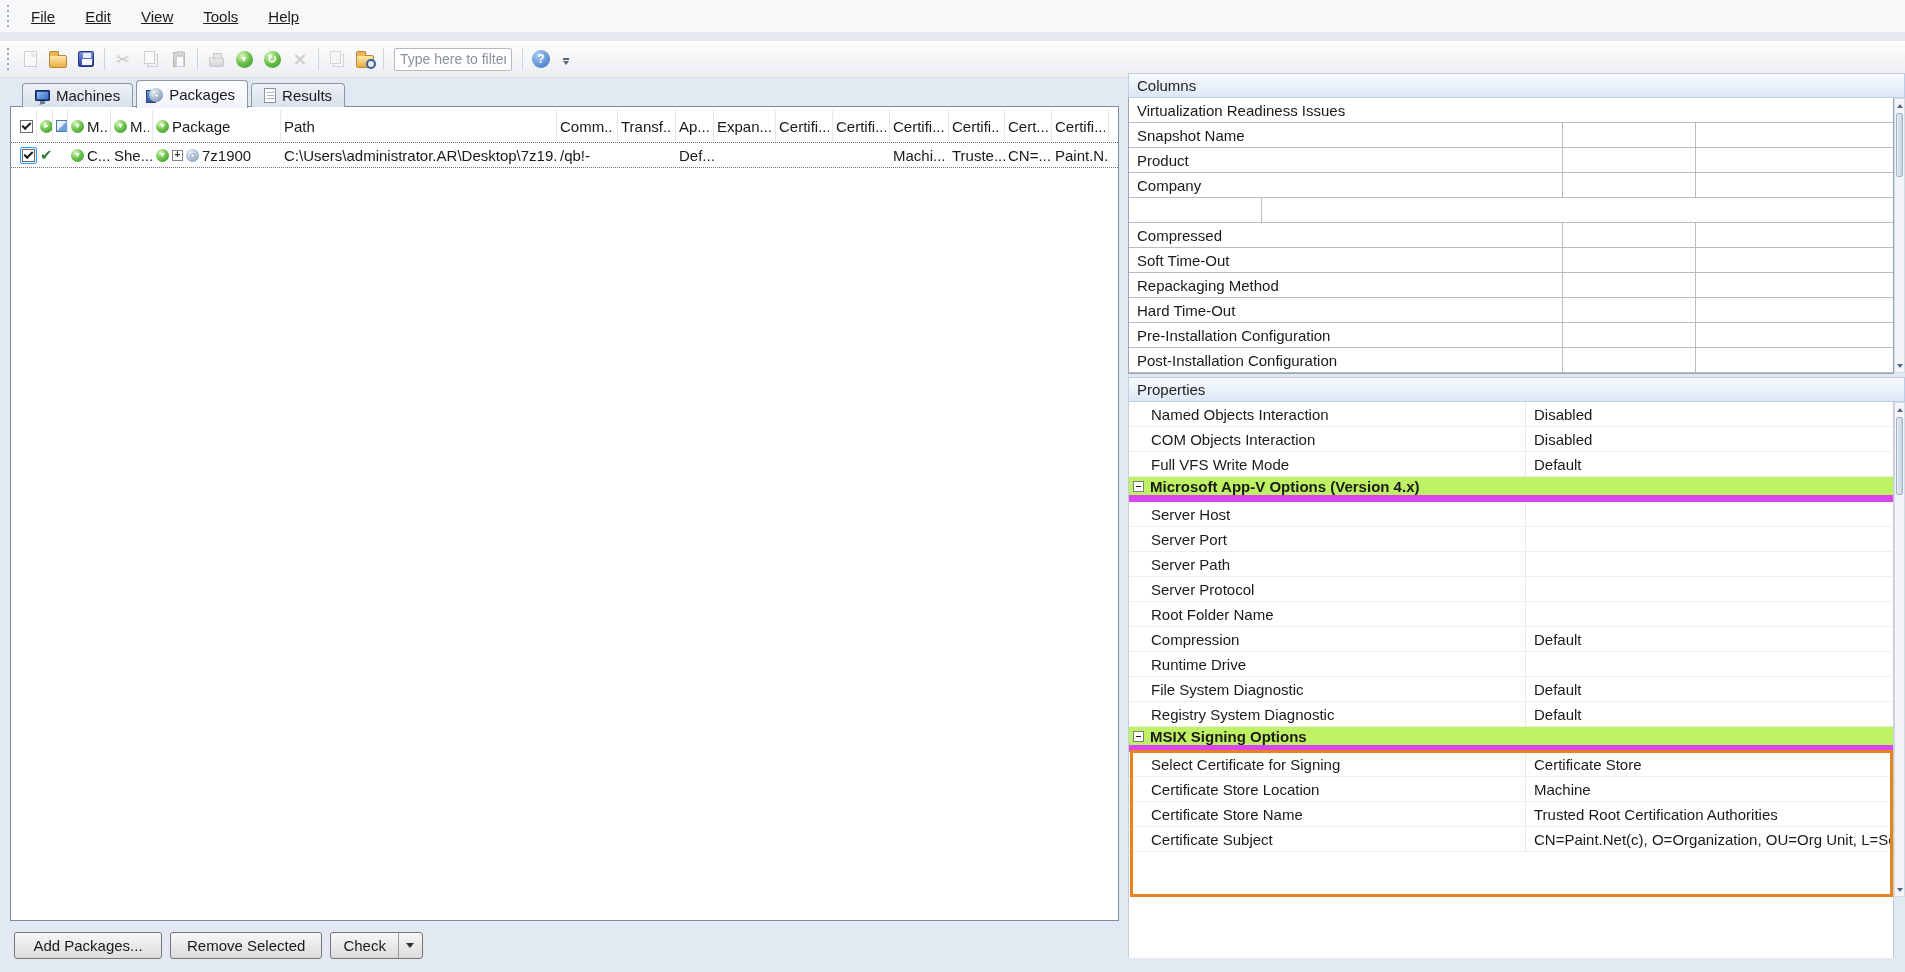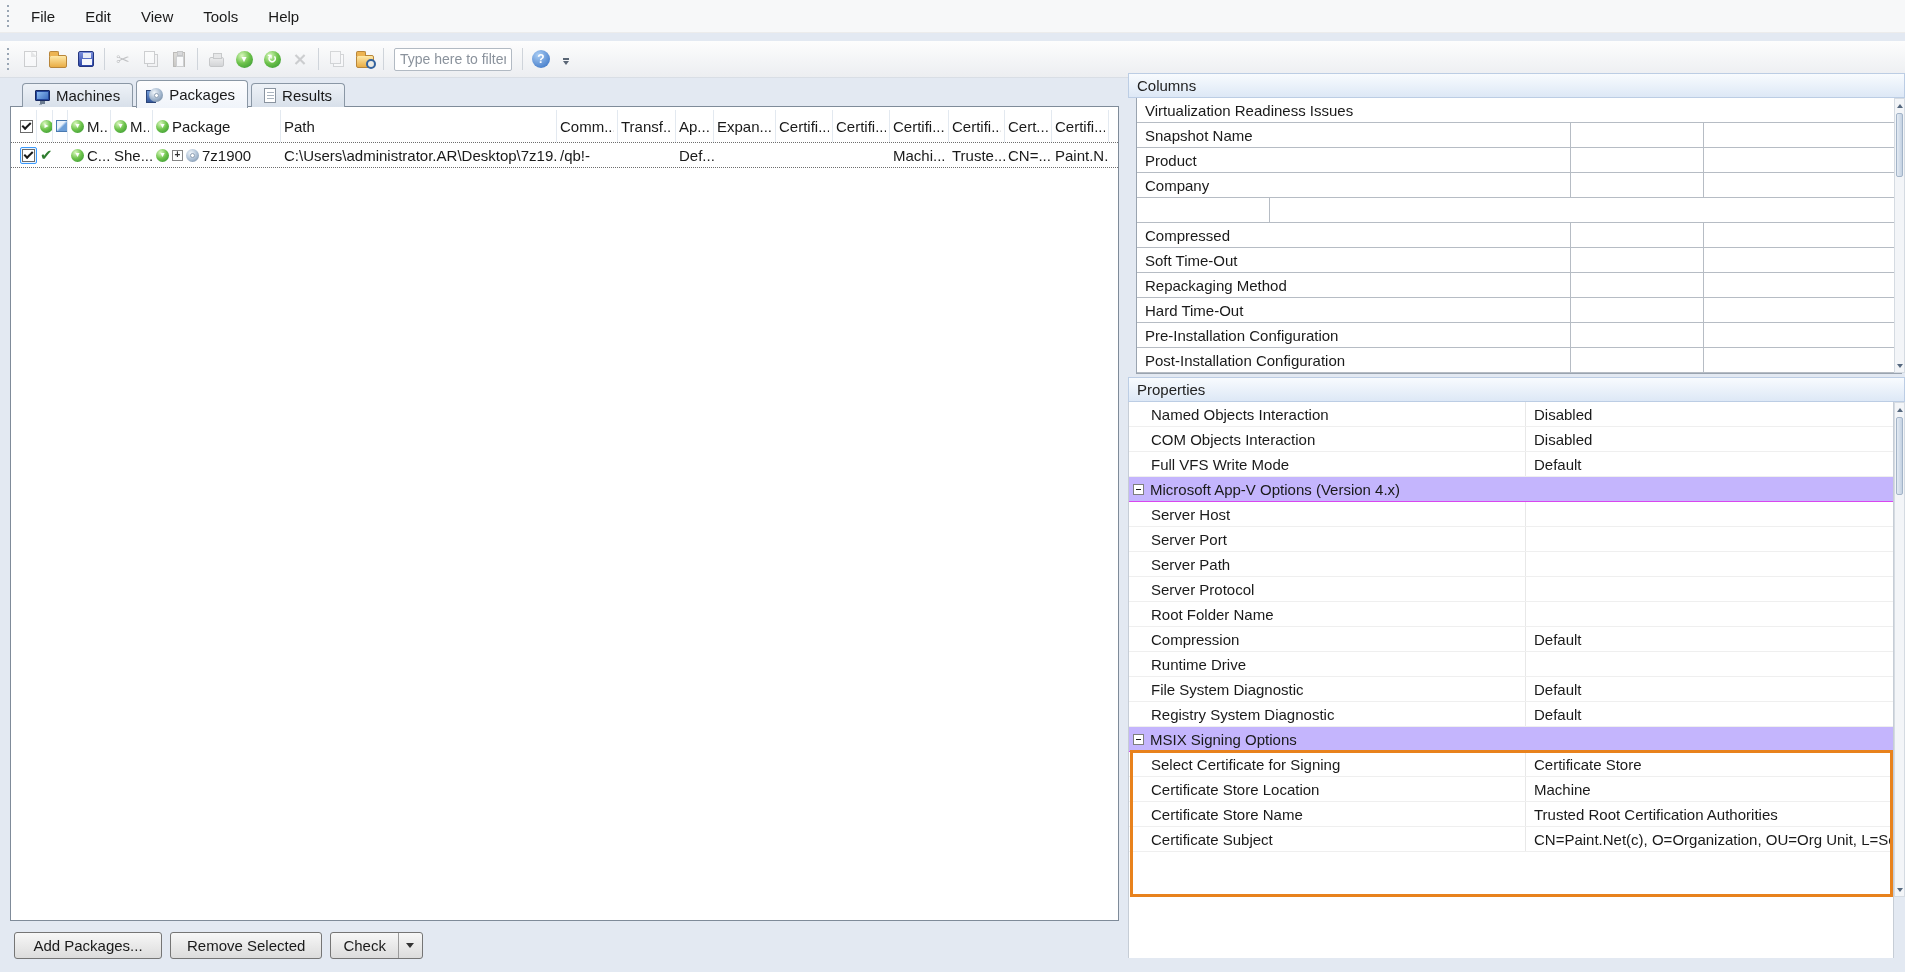--- a/index.html
+++ b/index.html
@@ -3,21 +3,21 @@
 <meta charset="utf-8">
 <style>
   html,body{margin:0;padding:0;background:#cfd6e0;}
   *{box-sizing:border-box;}
   .app{position:relative;width:1905px;height:972px;background:#e3e9f2;font-family:"Liberation Sans",sans-serif;color:#1a1a1a;overflow:hidden;}
 
   
   .menubar{position:absolute;left:0;top:0;width:100%;height:33px;background:#f7f8f9;border-bottom:1px solid #ececec;display:flex;align-items:center;}
   .grip{width:5px;height:22px;margin:0 6px 0 5px;background-image:repeating-linear-gradient(#9aa6b4 0 2px,transparent 2px 5px);background-size:2px 100%;background-repeat:no-repeat;background-position:center;}
   .menu-items{display:flex;align-items:center;height:100%;}
-  .menu-item{padding:0 15px;font-size:15px;line-height:33px;cursor:default;}
+  .menu-item{padding:0 15px;font-size:15px;line-height:33px;cursor:default;text-decoration:underline;}
 
   
   .toolbar{position:absolute;left:0;top:41px;width:100%;height:37px;background:linear-gradient(#fdfdfd,#eceef1);border-bottom:1px solid #d9dee5;display:flex;align-items:center;}
   .tb-icons{display:flex;align-items:center;height:100%;}
   .tb-btn{width:26px;height:26px;display:flex;align-items:center;justify-content:center;border-radius:3px;margin:0 1px;}
   .tb-btn.disabled{opacity:.45;filter:grayscale(.85);}
   .tb-sep{width:1px;height:22px;background:#cfd4da;margin:0 4px;}
   .filter-input{width:118px;height:23px;border:1px solid #b2bac3;border-radius:2px;margin:0 6px;padding:0 5px;font-family:"Liberation Sans",sans-serif;font-size:14px;color:#333;background:#fff;}
   .filter-input::placeholder{color:#8a929c;}
   .tb-overflow{width:14px;height:30px;display:flex;flex-direction:column;align-items:center;justify-content:flex-end;padding-bottom:6px;margin-left:4px;}
@@ -93,33 +93,33 @@
   .btn.split{padding:0;}
   .btn.split .btn-main{padding:0 12px;height:100%;display:flex;align-items:center;}
   .btn.split .btn-arrow{width:24px;height:100%;border-left:1px solid #9a9a9a;display:flex;align-items:center;justify-content:center;}
   .downtri{width:0;height:0;border:4px solid transparent;border-top:5px solid #333;margin-top:4px;}
 
   
   .panel-header{position:absolute;left:1128px;width:777px;height:25px;background:linear-gradient(#f8fbfe,#dde8f6);border:1px solid #bccde4;font-size:15px;line-height:23px;padding-left:8px;color:#222;}
   .col-header{top:73px;}
   .props-header{top:377px;}
 
-  .columns-grid{position:absolute;left:1128px;top:98px;width:766px;background:#fff;border-left:1px solid #9aa4b0;border-right:1px solid #9aa4b0;border-bottom:1px solid #9aa4b0;margin-left:8px;}
+  .columns-grid{position:absolute;left:1128px;top:98px;width:766px;background:#fff;border-left:1px solid #9aa4b0;border-right:1px solid #9aa4b0;border-bottom:1px solid #9aa4b0;}
   .cg-row{display:flex;height:25px;}
   .cg-cell{border-right:1px solid #b6bcc4;border-bottom:1px solid #b6bcc4;font-size:15px;display:flex;align-items:center;padding:0 8px;overflow:hidden;white-space:nowrap;}
   .cg-label{width:434px;}
   .cg-c2{width:133px;}
   .cg-c3{flex:1;border-right:none;}
   .cg-span{flex:1;border-right:none;}
 
   .props-grid{position:absolute;left:1128px;top:402px;width:766px;height:556px;background:#fff;border-left:1px solid #c6cdd6;border-right:1px solid #c6cdd6;}
   .pg-row{display:flex;align-items:center;height:25px;border-bottom:1px solid #efefef;position:relative;text-align:right;}
   .pg-label{width:397px;padding-left:22px;font-size:15px;overflow:hidden;white-space:nowrap;border-right:1px solid #e8e8e8;height:100%;display:flex;align-items:center;}
   .pg-value{flex:1;padding-left:8px;font-size:15px;overflow:hidden;white-space:nowrap;height:100%;display:flex;align-items:center;}
-  .pg-group{background:#c4b5fd;font-weight:normal;border-bottom:1px solid #d946ef;}
+  .pg-group{background:#bef264;font-weight:bold;border-bottom:7px solid #d946ef;}
   .minusbox{width:11px;height:11px;border:1px solid #7e7e7e;background:#fff;display:inline-flex;align-items:center;justify-content:center;margin:0 6px 0 4px;flex:none;}
   .minusbox .mb{width:5px;height:1px;background:#202020;}
   .pg-grouplabel{font-size:15px;}
   .msix-highlight{position:absolute;left:1px;top:348px;width:763px;height:147px;border:3px solid #e8821d;pointer-events:none;z-index:5;}
 
   
   .scrollbar{position:absolute;left:1894px;width:11px;background:#f3f5f8;border:1px solid #d5dbe2;}
   .columns-scrollbar{top:98px;height:275px;}
   .props-scrollbar{top:402px;height:495px;}
   .sb-btn{position:absolute;left:0;width:9px;height:13px;display:flex;align-items:center;justify-content:center;}

